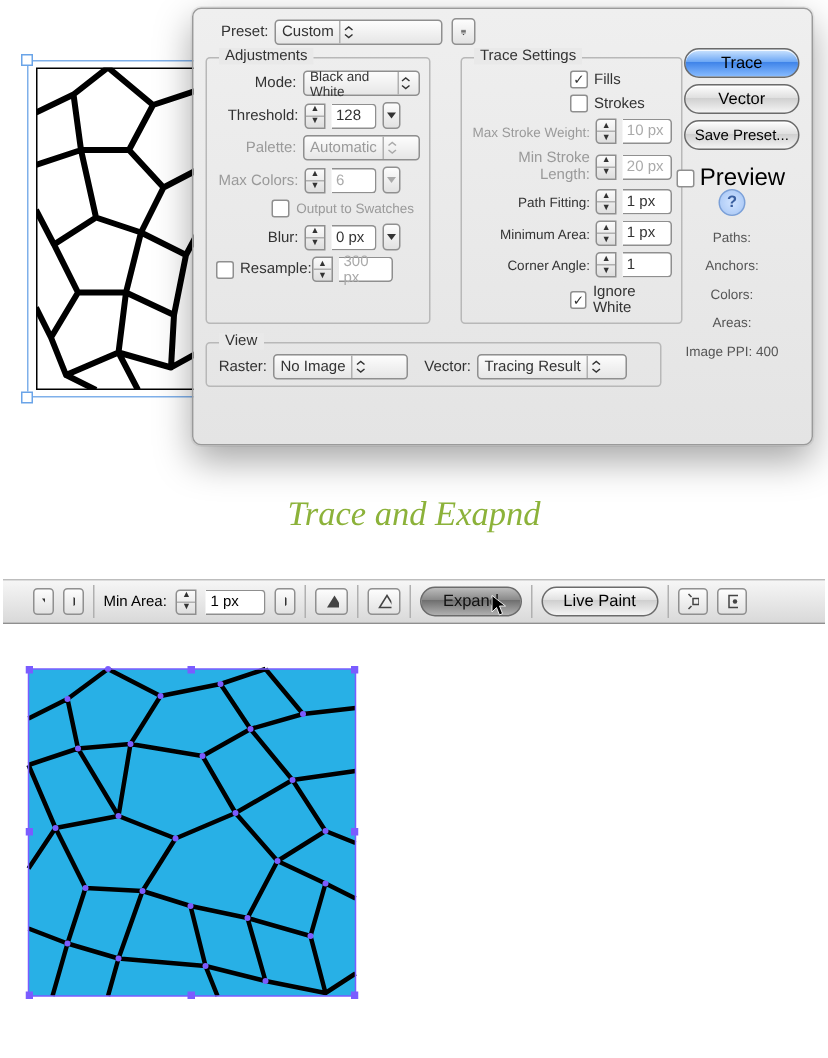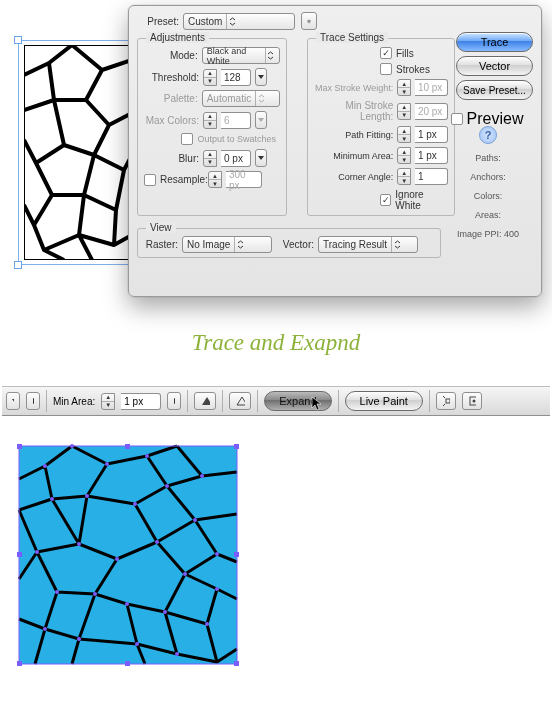--- a/index.html
+++ b/index.html
@@ -57,21 +57,21 @@
   .help-icon { width: 18px; height: 18px; border-radius: 50%; background: radial-gradient(#d0e3ff,#a4c4f4);
     border: 1px solid #7ba0d8; color: #3a5fa0; font-weight: bold; display: inline-flex; align-items: center; justify-content: center; font-size: 11px; }
 
   
   .caption { position: absolute; left: 0; right: 0; top: 330px; text-align: center;
     font-family: Georgia, "Times New Roman", serif; font-style: italic; color: #8cb23a; font-size: 23px; }
 
   
   .toolbar { position: absolute; left: 2px; top: 386px; width: 548px; height: 30px;
     background: linear-gradient(#f6f6f6,#d9d9d9); border-top: 1px solid #bdbdbd; border-bottom: 1px solid #8f8f8f;
-    display: flex; align-items: center; font-size: 10px; gap: 6px; padding: 0 4px; text-align: center; }
+    display: flex; align-items: center; font-size: 10px; gap: 6px; padding: 0 20px; text-align: center; }
   .tool-sep { width: 1px; height: 22px; background: #b0b0b0; }
   .tool-btn { height: 18px; padding: 0 5px; border: 1px solid #909090; border-radius: 3px;
     background: linear-gradient(#fdfdfd,#e2e2e2); display: inline-flex; align-items: center; justify-content: center; }
   .pill { height: 20px; padding: 0 14px; border-radius: 10px; border: 1px solid #6b6b6b;
     background: linear-gradient(#fefefe,#e0e0e0 45%,#cfcfcf 46%,#f4f4f4); display: inline-flex; align-items: center; font-size: 11px; }
   .pill.pressed { background: linear-gradient(#bcbcbc,#888 45%,#6f6f6f 46%,#b0b0b0); color: #111; }
 
   
   .art2 { position: absolute; left: 17px; top: 444px; width: 222px; height: 222px; }
   .art2 svg { width: 100%; height: 100%; }

